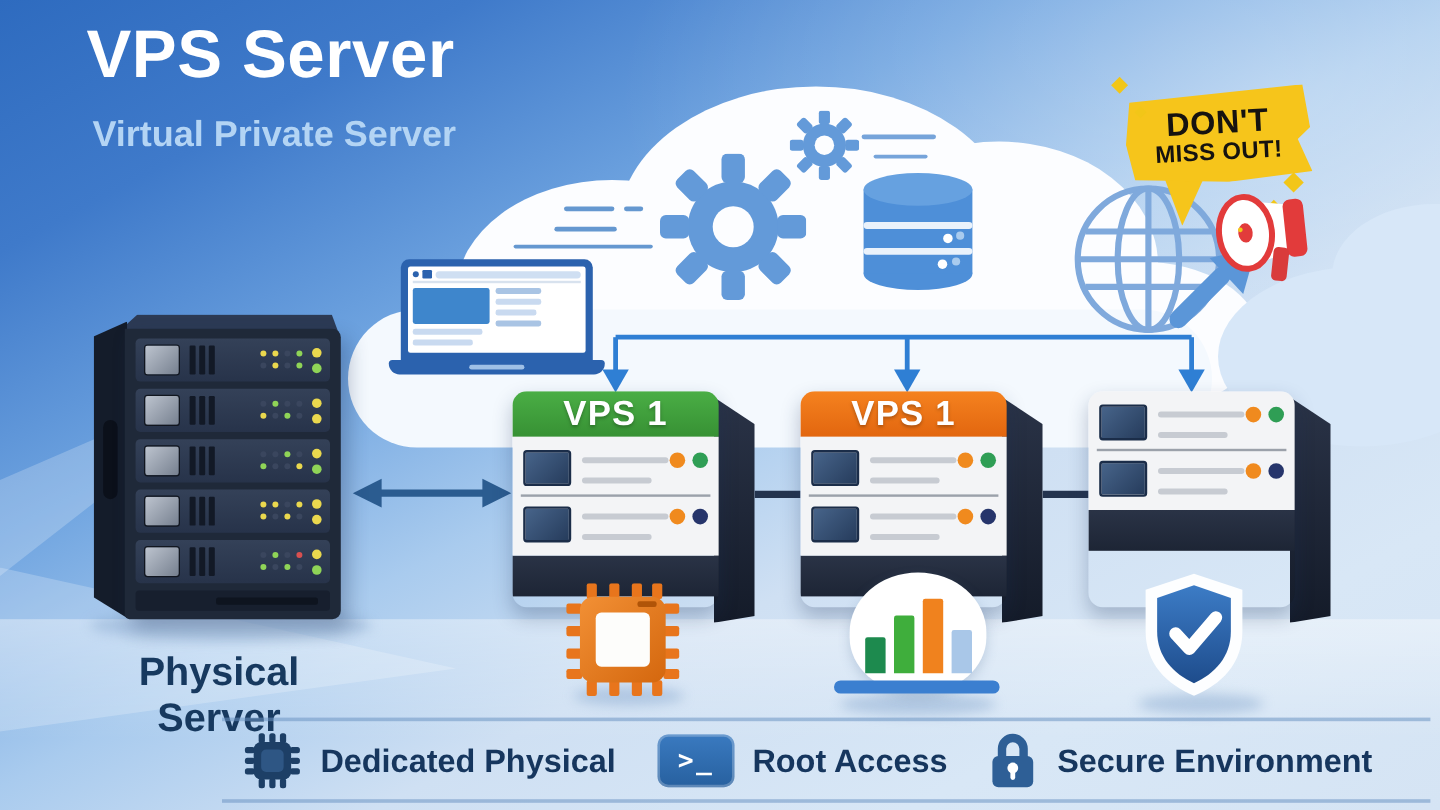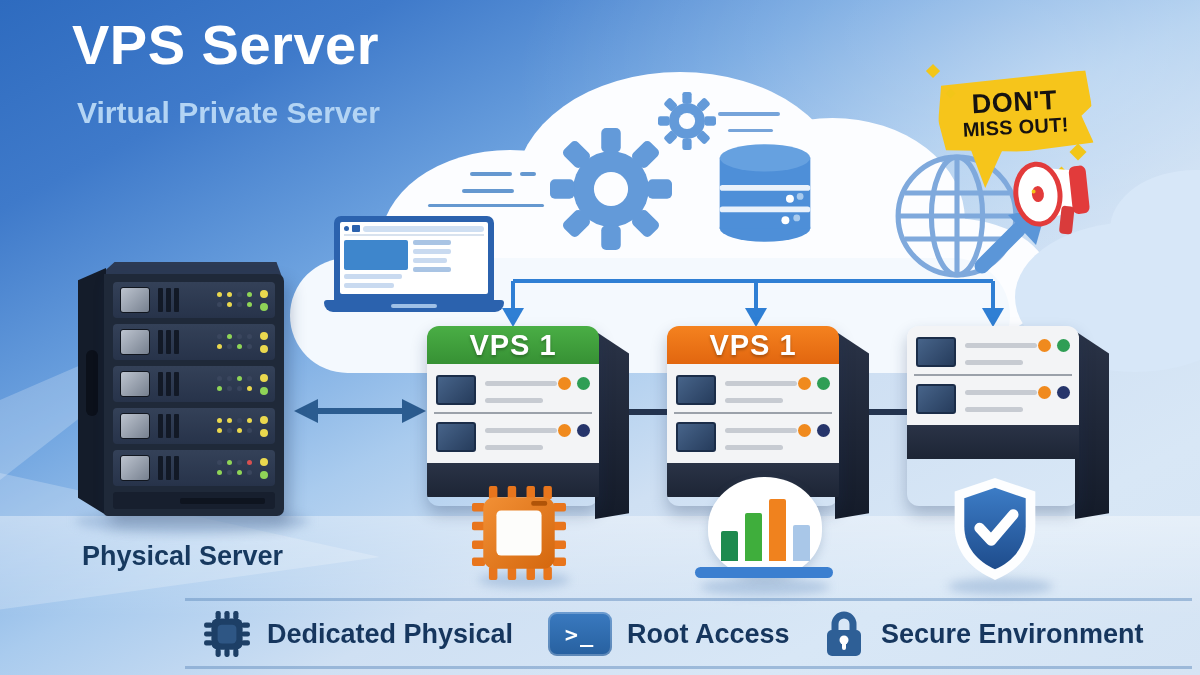--- a/index.html
+++ b/index.html
@@ -66,21 +66,21 @@
   .vents{display:flex;gap:3px;margin-right:6px;}
   .vents b{display:block;width:5px;height:24px;background:#121926;border-radius:1px;}
   .leds{margin-left:auto;display:grid;grid-template-columns:repeat(4,7px);grid-auto-rows:7px;gap:3px;margin-right:6px;}
   .leds s{display:block;width:5px;height:5px;border-radius:50%;background:#3A465E;}
   .leds s.y{background:#EAD84E;}.leds s.g{background:#8FD457;}.leds s.r{background:#D85050;}
   .bigled{display:flex;flex-direction:column;gap:5px;}
   .bigled s{display:block;width:8px;height:8px;border-radius:50%;background:#EAD84E;}
   .bigled s.g{background:#8FD457;}
   .plinth{height:17px;background:#171F2E;border-radius:3px;display:flex;align-items:center;padding:0 10px;}
   .plinth i{display:block;width:60%;height:6px;background:#0E141F;border-radius:2px;margin-left:auto;}
-  .srv-label{left:70px;top:541px;width:225px;text-align:center;font-size:27px;font-weight:700;color:#17395F;z-index:5;}
+  .srv-label{left:70px;top:541px;width:225px;text-align:center;font-size:33px;font-weight:700;color:#17395F;z-index:5;}
   
   .vps-box{position:absolute;top:326px;width:204px;height:194px;z-index:5;}
   .vps-side{position:absolute;left:168px;top:5px;width:34px;height:188px;
     background:linear-gradient(#2A3347,#141B29);clip-path:polygon(0 0,100% 12%,100% 97%,0 100%);}
   .vps-front{position:absolute;left:0;top:0;width:172px;height:180px;border-radius:12px;overflow:hidden;
     box-shadow:0 8px 16px rgba(30,50,90,.28);}
   .vps-header{height:38px;display:flex;align-items:center;justify-content:center;color:#FFF;
     font-size:29px;font-weight:800;letter-spacing:1px;text-shadow:0 2px 3px rgba(0,0,0,.28);}
   .vps1 .vps-header{background:linear-gradient(#4AAE45,#379134);}
   .vps2 .vps-header{background:linear-gradient(#F5821F,#E2660F);}

